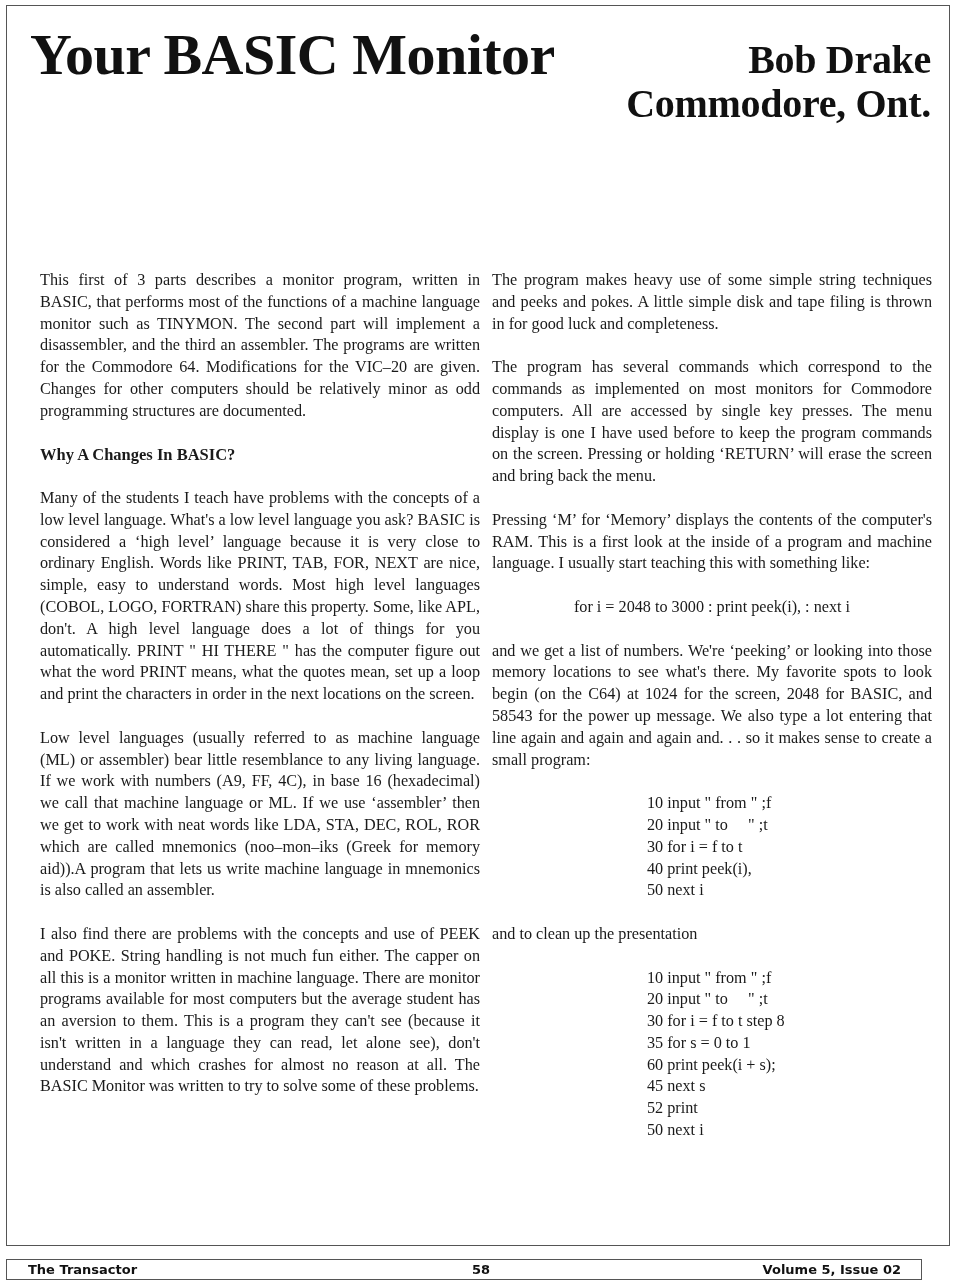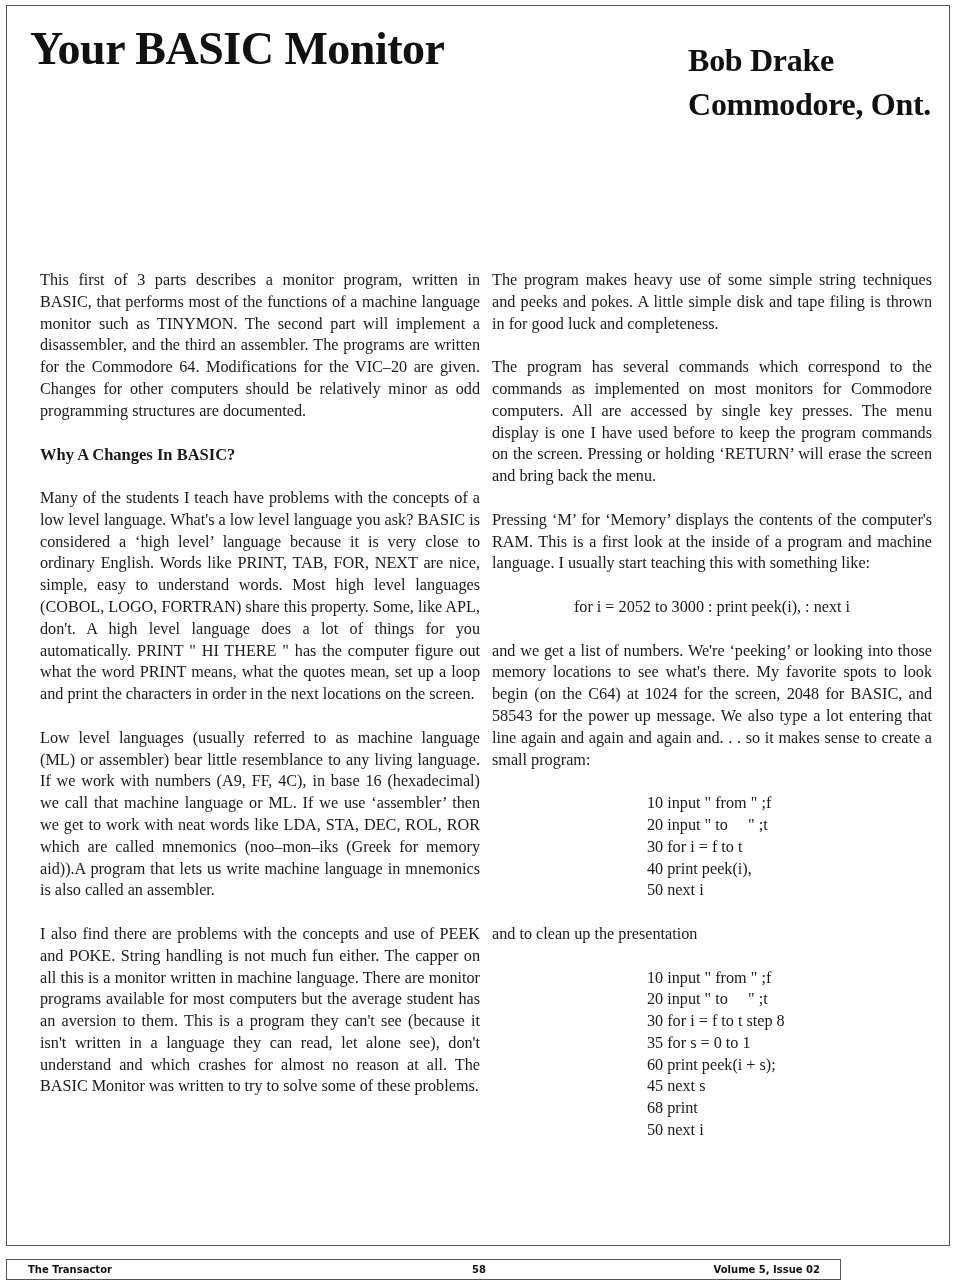--- a/index.html
+++ b/index.html
@@ -21,31 +21,32 @@
       top: 5px;
       width: 944px;
       height: 1241px;
       border: 1.5px solid #555;
       box-sizing: border-box;
     }
     .title {
       position: absolute;
       left: 30px;
       top: 26px;
-      font-size: 46px;
+      font-size: 58px;
       font-weight: bold;
       letter-spacing: -0.5px;
       line-height: 1;
       color: #111;
     }
     .byline {
       position: absolute;
       right: 29px;
       top: 38px;
-      font-size: 32px;
+      text-align: right;
+      font-size: 40px;
       font-weight: bold;
       line-height: 44px;
       color: #111;
       letter-spacing: -0.3px;
     }
     .column {
       position: absolute;
       top: 270px;
       width: 440px;
       font-size: 16.2px;
@@ -73,27 +74,27 @@
       text-align: left;
     }
     .code-block div {
       white-space: pre;
       line-height: 21.8px;
     }
     .footer {
       position: absolute;
       left: 6px;
       top: 1259px;
-      width: 835px;
+      width: 916px;
       height: 21px;
       border: 1.5px solid #555;
       box-sizing: border-box;
       font-family: "DejaVu Sans", "Liberation Sans", sans-serif;
       font-weight: bold;
-      font-size: 10px;
+      font-size: 13px;
       color: #111;
     }
     .footer span {
       position: absolute;
       top: 2px;
       line-height: 16px;
     }
     .footer .f-left { left: 21px; }
     .footer .f-center { left: 465px; }
     .footer .f-right { right: 20px; }
@@ -115,38 +116,38 @@
   <h3>Why A Changes In BASIC?</h3>
   <p>Many of the students I teach have problems with the concepts of a low level language. What's a low level language you ask? BASIC is considered a ‘high level’ language because it is very close to ordinary English. Words like PRINT, TAB, FOR, NEXT are nice, simple, easy to understand words. Most high level languages (COBOL, LOGO, FORTRAN) share this property. Some, like APL, don't. A high level language does a lot of things for you automatically. PRINT " HI THERE " has the computer figure out what the word PRINT means, what the quotes mean, set up a loop and print the characters in order in the next locations on the screen.</p>
   <p>Low level languages (usually referred to as machine language (ML) or assembler) bear little resemblance to any living language. If we work with numbers (A9, FF, 4C), in base 16 (hexadecimal) we call that machine language or ML. If we use ‘assembler’ then we get to work with neat words like LDA, STA, DEC, ROL, ROR which are called mnemonics (noo–mon–iks (Greek for memory aid)).A program that lets us write machine language in mnemonics is also called an assembler.</p>
   <p>I also find there are problems with the concepts and use of PEEK and POKE. String handling is not much fun either. The capper on all this is a monitor written in machine language. There are monitor programs available for most computers but the average student has an aversion to them. This is a program they can't see (because it isn't written in a language they can read, let alone see), don't understand and which crashes for almost no reason at all. The BASIC Monitor was written to try to solve some of these problems.</p>
 </div>
 
 <div class="column col-right">
   <p>The program makes heavy use of some simple string techniques and peeks and pokes. A little simple disk and tape filing is thrown in for good luck and completeness.</p>
   <p>The program has several commands which correspond to the commands as implemented on most monitors for Commodore computers. All are accessed by single key presses. The menu display is one I have used before to keep the program commands on the screen. Pressing or holding ‘RETURN’ will erase the screen and bring back the menu.</p>
   <p>Pressing ‘M’ for ‘Memory’ displays the contents of the computer's RAM. This is a first look at the inside of a program and machine language. I usually start teaching this with something like:</p>
-  <div class="code-line-center">for i = 2052 to 3000 : print peek(i), : next i</div>
+  <div class="code-line-center">for i = 2048 to 3000 : print peek(i), : next i</div>
   <p>and we get a list of numbers. We're ‘peeking’ or looking into those memory locations to see what's there. My favorite spots to look begin (on the C64) at 1024 for the screen, 2048 for BASIC, and 58543 for the power up message. We also type a lot entering that line again and again and again and. . . so it makes sense to create a small program:</p>
   <div class="code-block">
     <div>10 input " from " ;f</div>
     <div>20 input " to     " ;t</div>
     <div>30 for i = f to t</div>
     <div>40 print peek(i),</div>
     <div>50 next i</div>
   </div>
   <p>and to clean up the presentation</p>
   <div class="code-block">
     <div>10 input " from " ;f</div>
     <div>20 input " to     " ;t</div>
     <div>30 for i = f to t step 8</div>
     <div>35 for s = 0 to 1</div>
     <div>60 print peek(i + s);</div>
     <div>45 next s</div>
-    <div>68 print</div>
+    <div>52 print</div>
     <div>50 next i</div>
   </div>
 </div>
 
 <div class="footer">
   <span class="f-left">The Transactor</span>
   <span class="f-center">58</span>
   <span class="f-right">Volume 5, Issue 02</span>
 </div>
 

